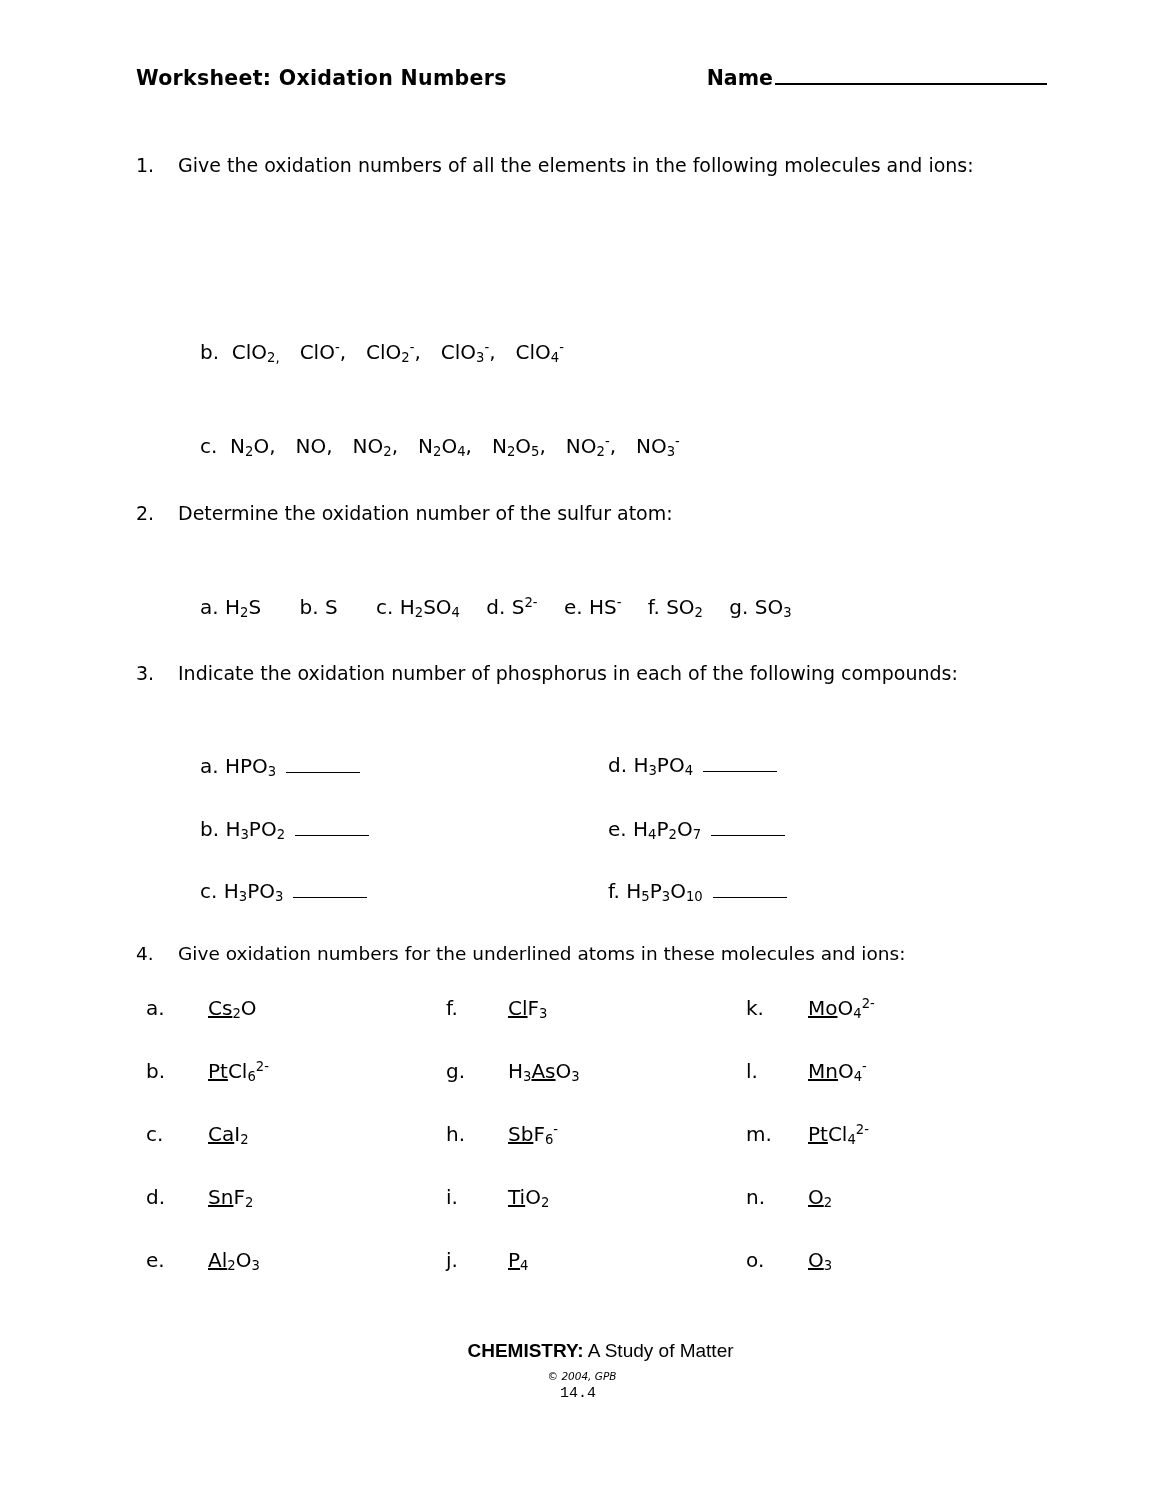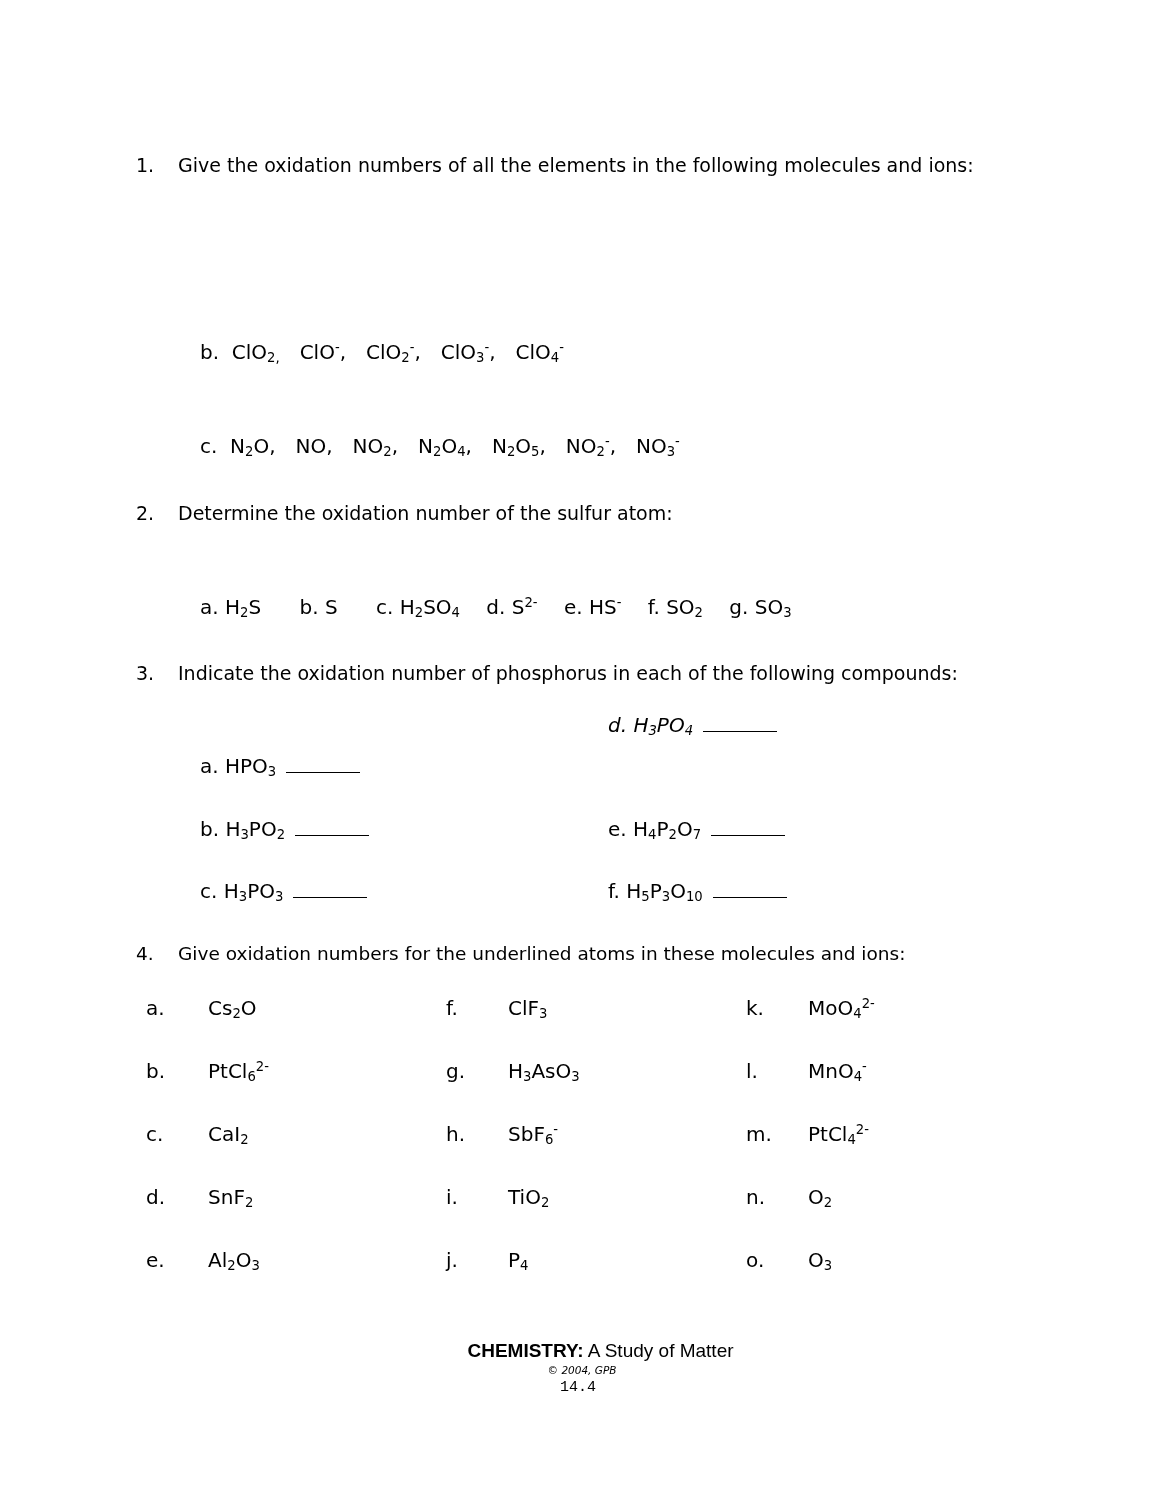--- a/index.html
+++ b/index.html
@@ -74,21 +74,21 @@
     position: absolute;
     font-size: 20px;
     white-space: nowrap;
   }
   .sub-label {
     display: inline-block;
   }
 
   sub { font-size: 0.66em; vertical-align: -0.25em; }
   sup { font-size: 0.66em; vertical-align: 0.52em; }
-  .u { }
+  .u { text-decoration: underline; }
 
   
   .gap { display: inline-block; width: 20px; }
   .gap-sm { display: inline-block; width: 12px; }
 
   
   .blank {
     display: inline-block;
     border-bottom: 1.6px solid #000;
     width: 74px;
@@ -130,34 +130,40 @@
   }
   .footer-main {
     font-size: 19px;
     font-family: "Liberation Sans", sans-serif;
     padding-left: 45px;
   }
   .footer-main b { font-weight: bold; }
   .footer-copy {
     font-size: 10.5px;
     font-style: italic;
-    margin-top: 2px;
+    margin-top: 8px;
     padding-left: 8px;
   }
   .footer-page {
     font-size: 15px;
     font-family: Liberation Mono, monospace;
     margin-top: 3px;
   }
 </style>
 </head>
 <body>
 
 <div class="page">
 
+  <div class="header">
+    <div class="header-title">Worksheet: Oxidation Numbers</div>
+    <div class="header-name">
+      <span>Name</span><span class="name-rule"></span>
+    </div>
+  </div>
 
   <div class="q" style="top:152px; left:136px; width:860px;">
     <span class="q-num">1.</span>
     <span class="q-text">Give the oxidation numbers of all the elements in the following molecules and ions:</span>
   </div>
 
 
   <div class="sub" style="top:340px; left:200px;">
     <span class="sub-label">b.</span>
     <span>
@@ -194,21 +200,21 @@
 
   <div class="sub" style="top:753px; left:200px;">
     <span>a.</span>&nbsp;HPO<sub>3</sub><span class="blank"></span>
   </div>
   <div class="sub" style="top:816px; left:200px;">
     <span>b.</span>&nbsp;H<sub>3</sub>PO<sub>2</sub><span class="blank"></span>
   </div>
   <div class="sub" style="top:878px; left:200px;">
     <span>c.</span>&nbsp;H<sub>3</sub>PO<sub>3</sub><span class="blank"></span>
   </div>
-  <div class="sub" style="top:712px; left:608px;font-style:italic;">
+  <div class="sub" style="top:752px; left:608px;">
     <span>d.</span>&nbsp;H<sub>3</sub>PO<sub>4</sub><span class="blank"></span>
   </div>
   <div class="sub" style="top:816px; left:608px;">
     <span>e.</span>&nbsp;H<sub>4</sub>P<sub>2</sub>O<sub>7</sub><span class="blank"></span>
   </div>
   <div class="sub" style="top:878px; left:608px;">
     <span>f.</span>&nbsp;H<sub>5</sub>P<sub>3</sub>O<sub>10</sub><span class="blank"></span>
   </div>
 
   <div class="q" style="top:941px; left:136px; width:860px; font-size:18.5px;">

